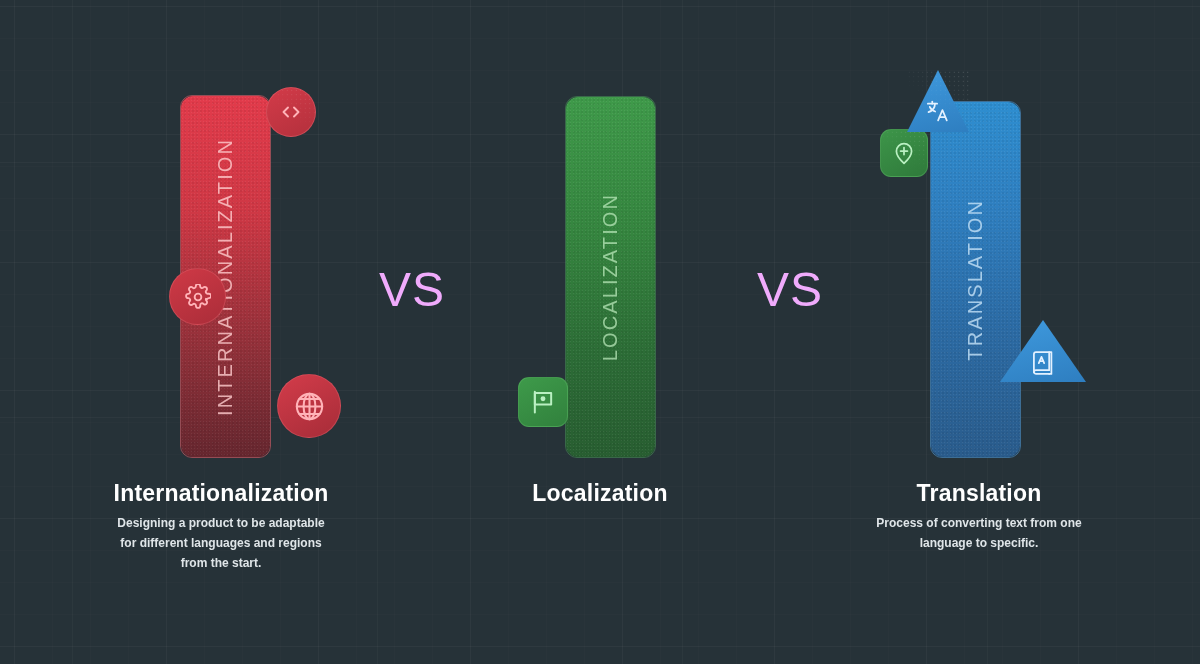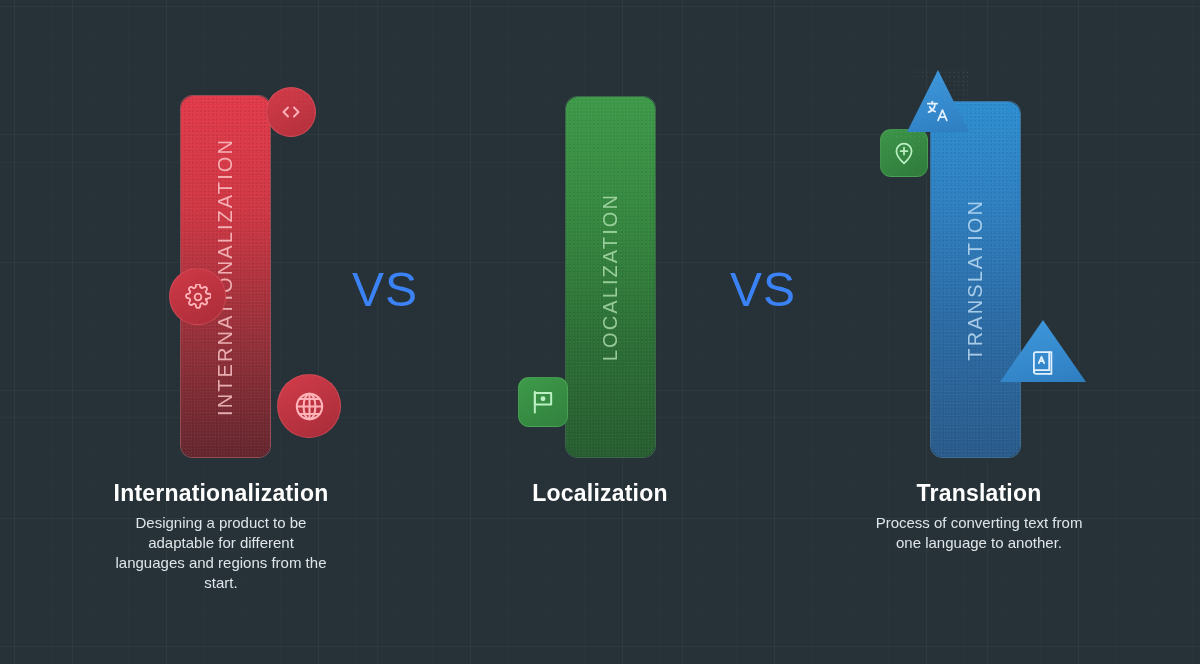--- a/index.html
+++ b/index.html
@@ -244,24 +244,24 @@
     -webkit-mask-image: linear-gradient(215deg, rgba(0,0,0,.95) 0%, rgba(0,0,0,0) 58%);
     mask-image: linear-gradient(215deg, rgba(0,0,0,.95) 0%, rgba(0,0,0,0) 58%);
     pointer-events: none;
   }
 
   
   .vs {
     position: absolute;
     top: 260px;
     width: 120px;
-    text-align: left;
+    text-align: center;
     font-size: 48px;
     font-weight: 300;
-    color: #3b82f6;
+    color: #f0abfc;
     letter-spacing: 1px;
     line-height: 60px;
   }
   .vs.vs0 { left: 352px; }
   .vs.vs1 { left: 730px; }
 
   
   .caption {
     position: absolute;
     left: 0;
@@ -271,22 +271,22 @@
   }
   .caption .title {
     font-size: 23px;
     font-weight: 700;
     color: #ffffff;
     letter-spacing: .2px;
     line-height: 30px;
     margin: 0 0 5px 0;
   }
   .caption .desc {
-    font-size: 15px;
-    font-weight: 400;
+    font-size: 12px;
+    font-weight: 700;
     color: #dfe5e8;
     line-height: 20px;
     margin: 0 auto;
     width: 230px;
   }
   .concept.c0 .caption .desc { width: 215px; }
   .concept.c1 .caption .desc { width: 195px; }
   .concept.c2 .caption .desc { width: 215px; }
 </style>
 </head>
@@ -428,21 +428,21 @@
               <path d="M8.4 12.1l2.3-5.4 2.3 5.4"></path>
               <path d="M9.2 10.3h3"></path>
             </svg>
           </span>
         </div>
 
       </div>
 
       <div class="caption">
         <p class="title">Translation</p>
-        <p class="desc">Process of converting text from one language to another.</p>
+        <p class="desc">Process of converting text from one language to specific.</p>
       </div>
     </div>
 
   </div>
 
   <div class="vs vs0">VS</div>
   <div class="vs vs1">VS</div>
 
 </div>
 

